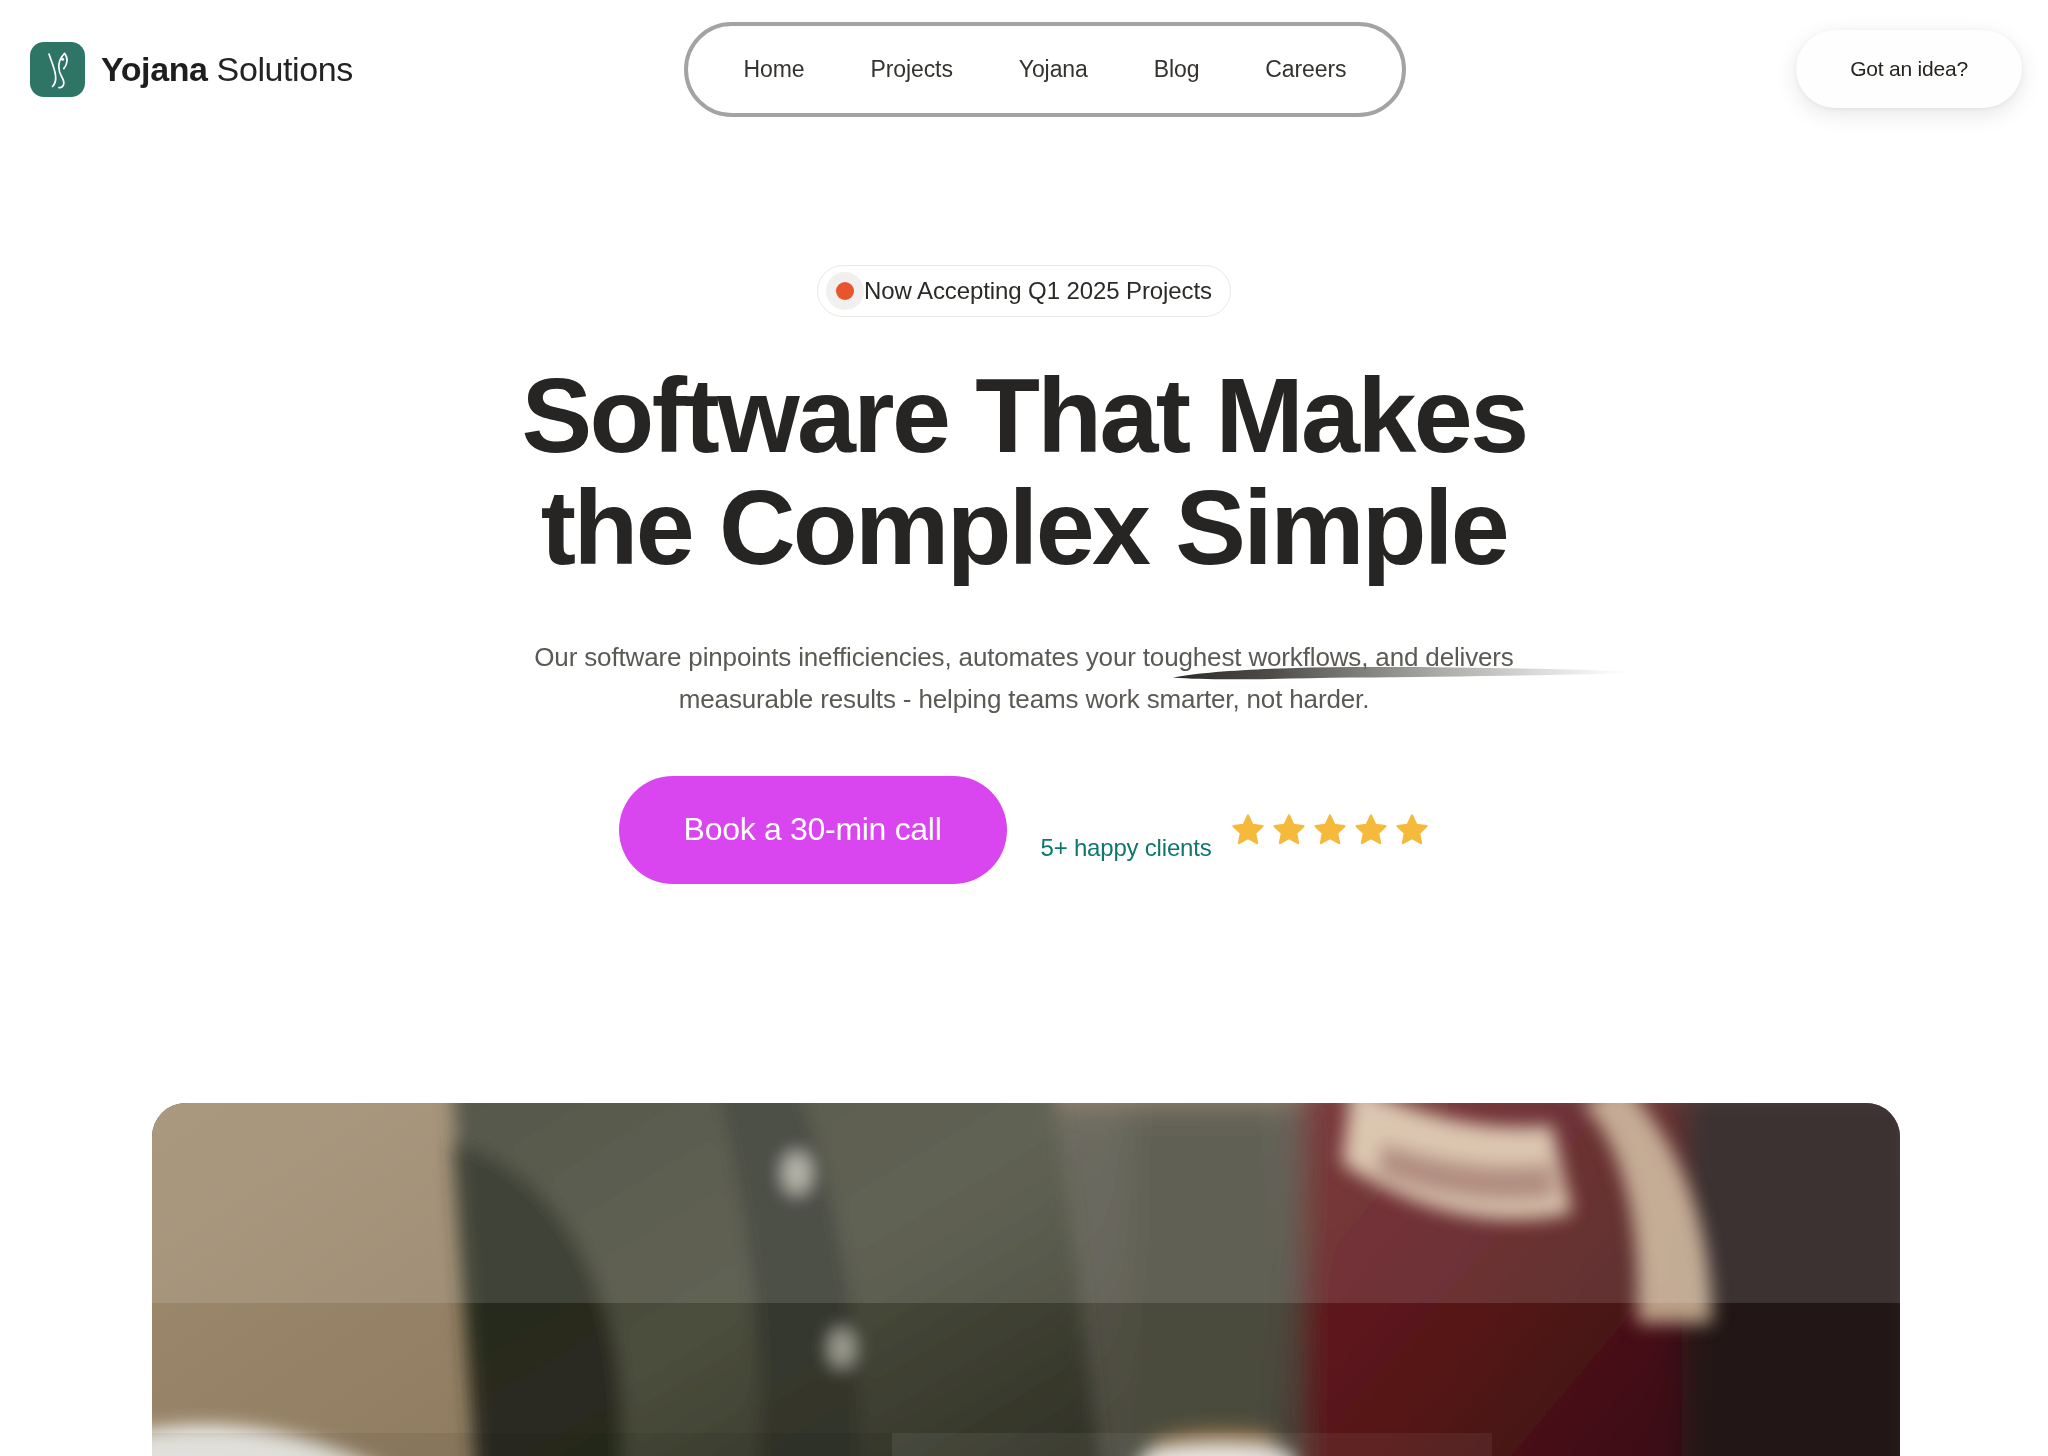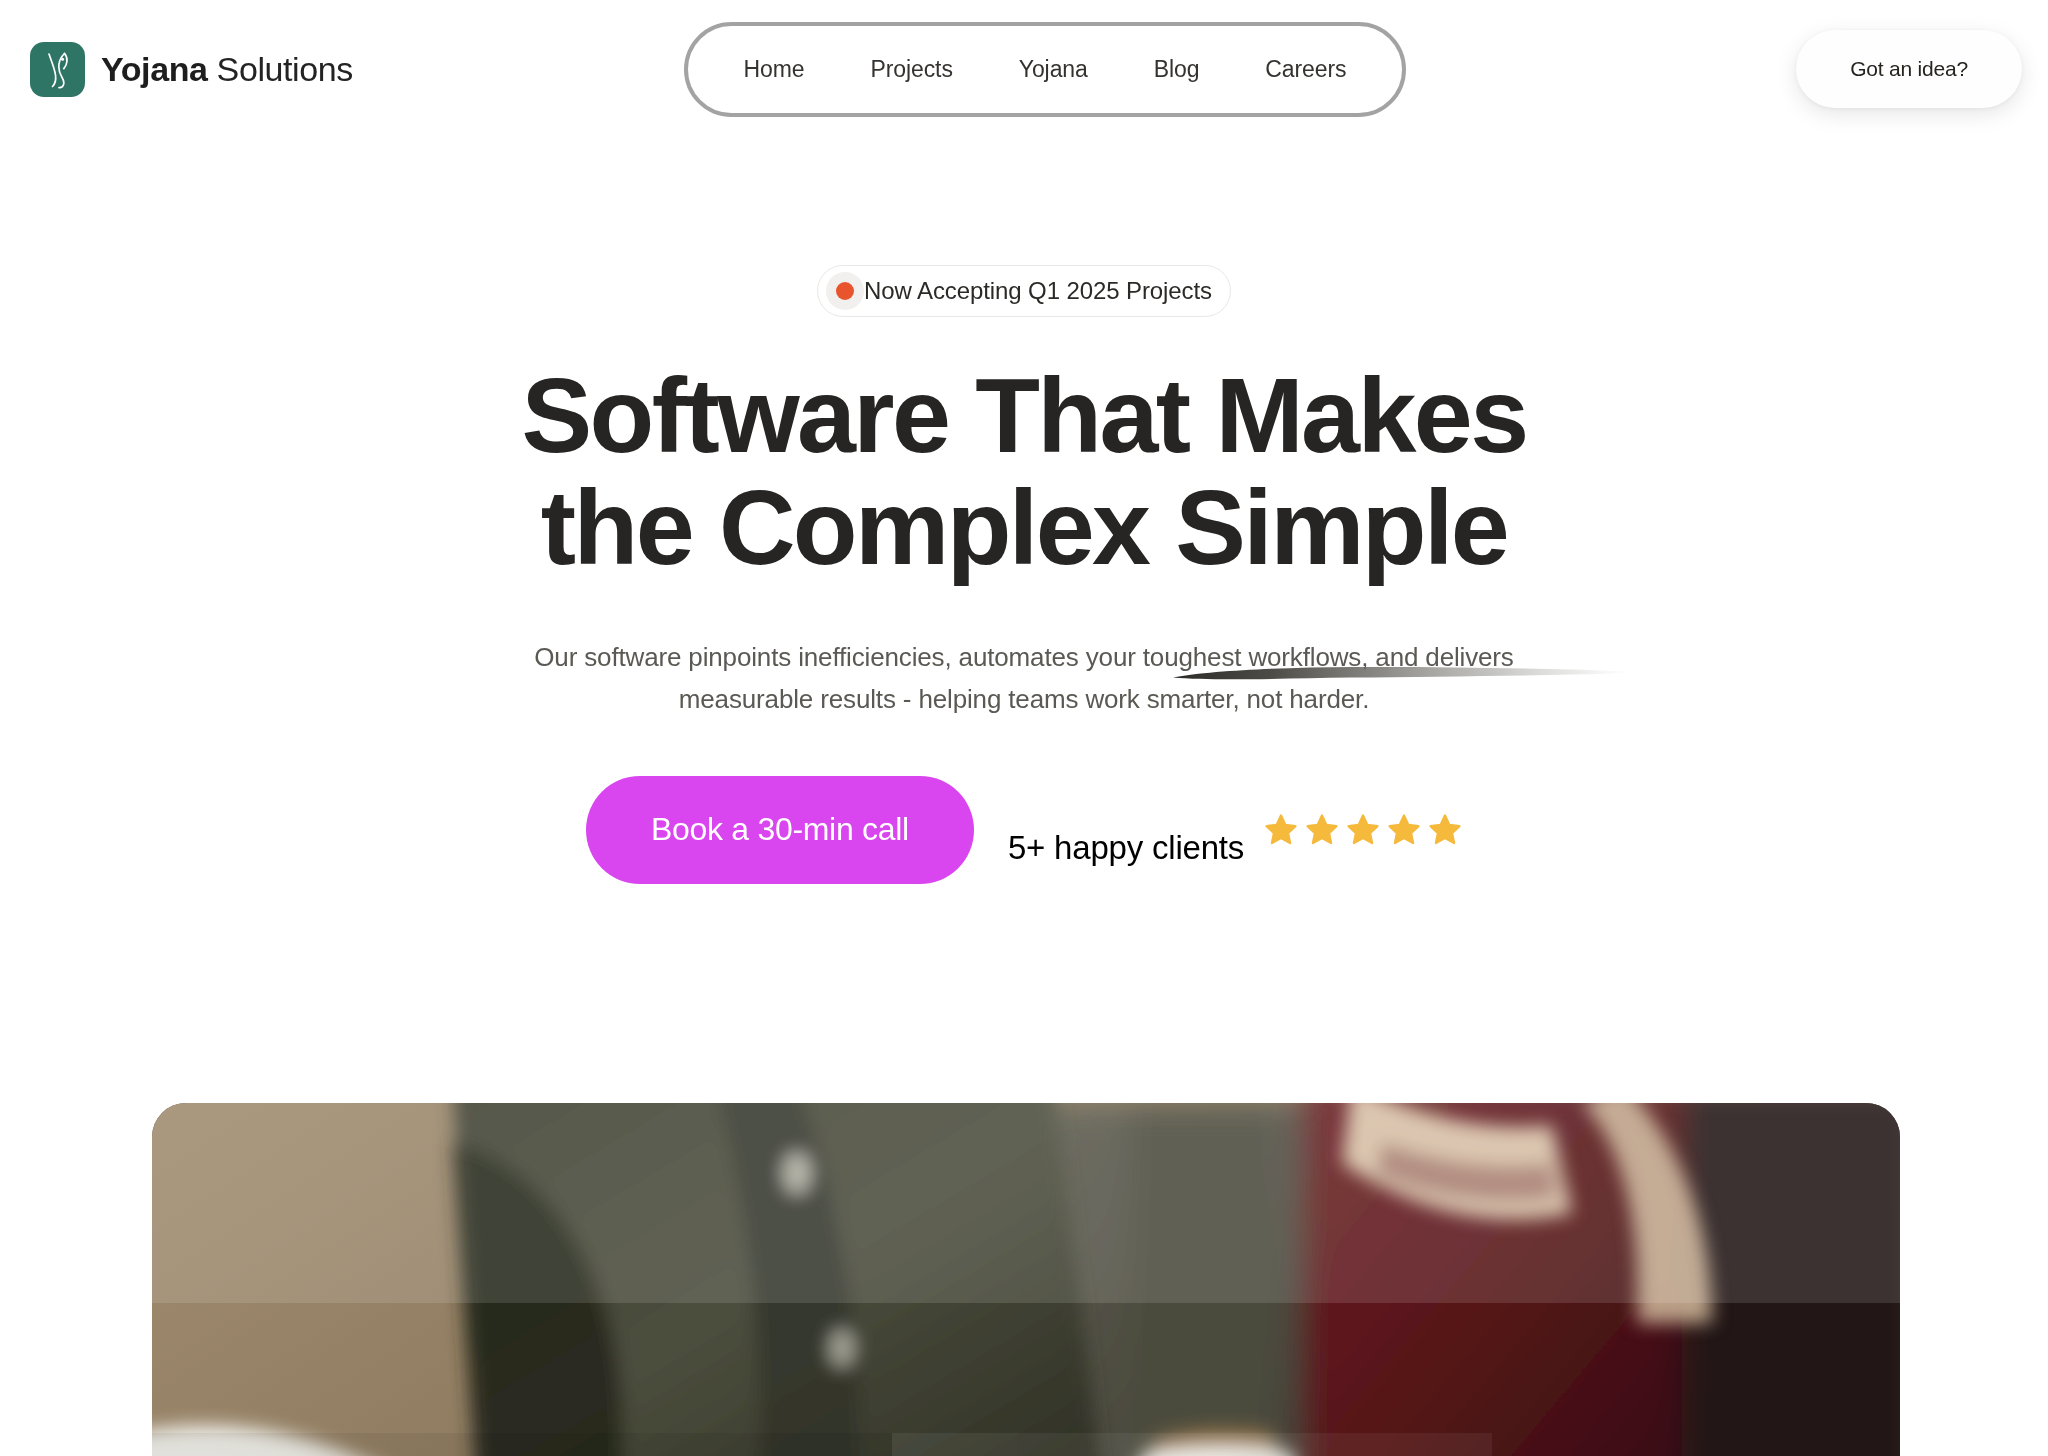--- a/index.html
+++ b/index.html
@@ -201,22 +201,22 @@
     letter-spacing: -0.3px;
     cursor: pointer;
     white-space: nowrap;
   }
   .social-proof {
     display: flex;
     align-items: center;
     gap: 20px;
   }
   .social-label {
-    font-size: 33px;
-    color: #000000;
+    font-size: 24px;
+    color: #0f766e;
     letter-spacing: -0.2px;
     white-space: nowrap;
     margin-top: 36px;
   }
   .stars { display:flex; align-items:center; gap: 7px; }
   .star { width: 34px; height: 34px; display:block; }
 
   
   .hero-media {
     position: absolute;

